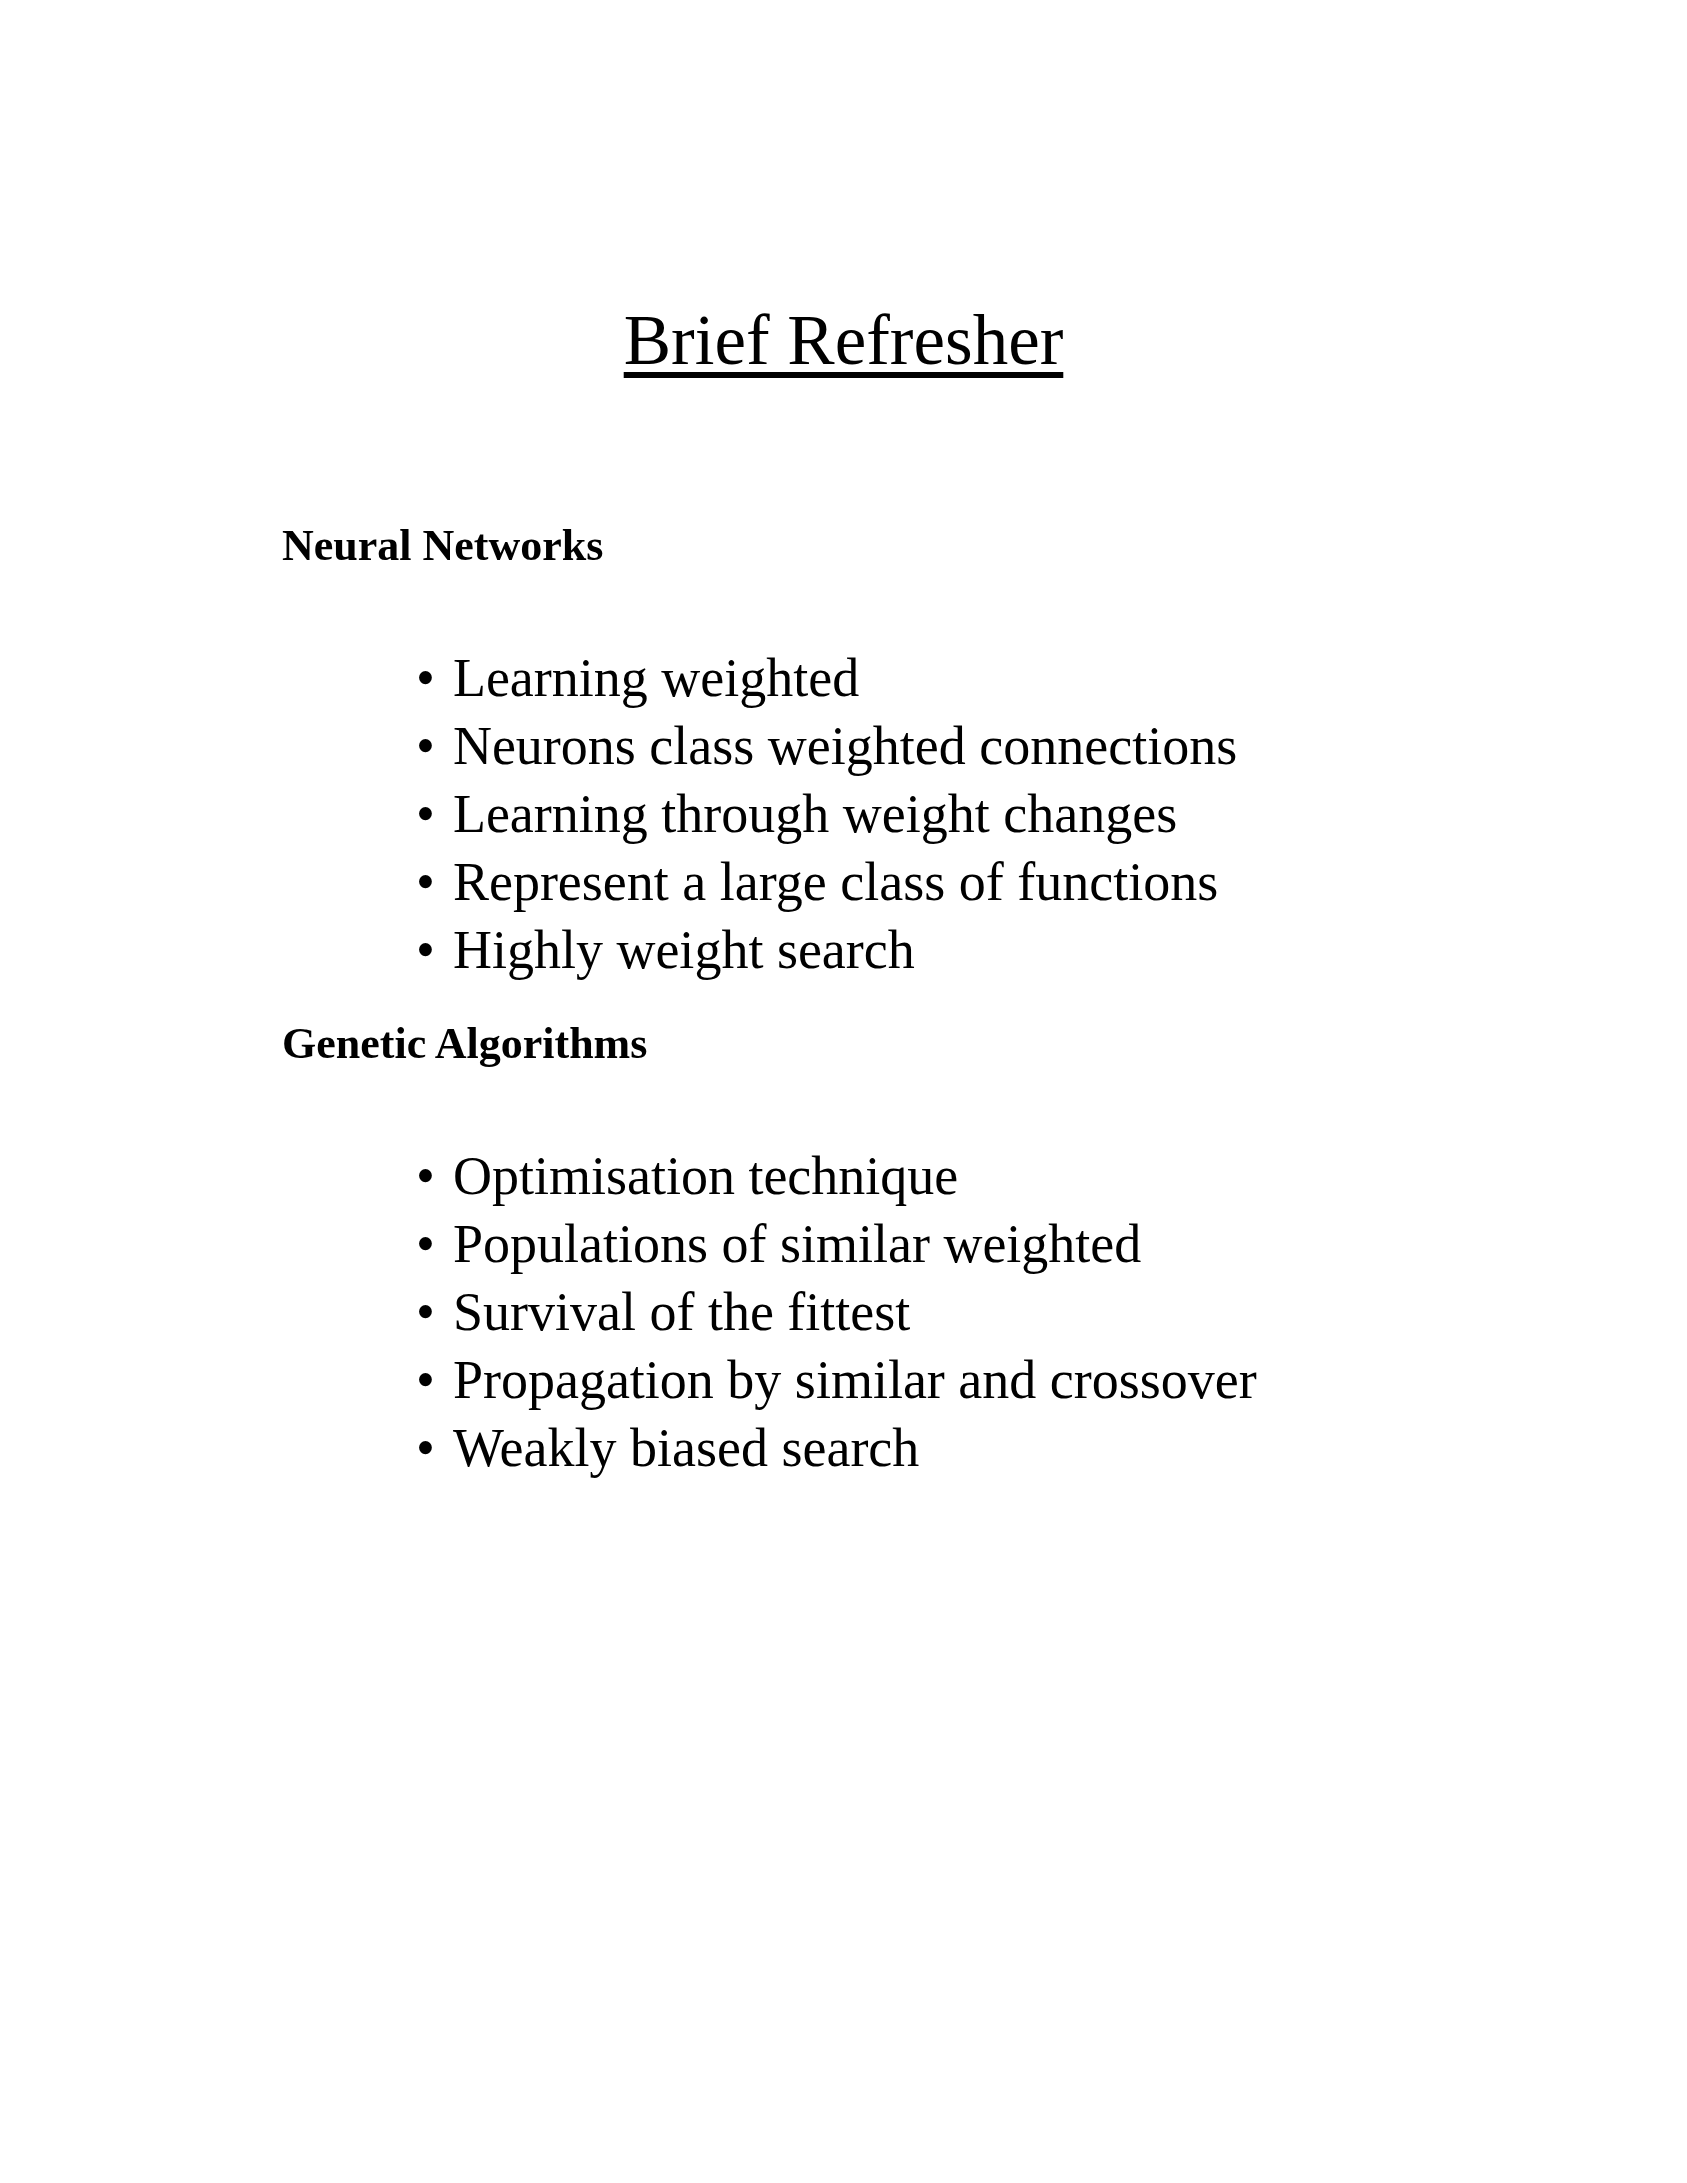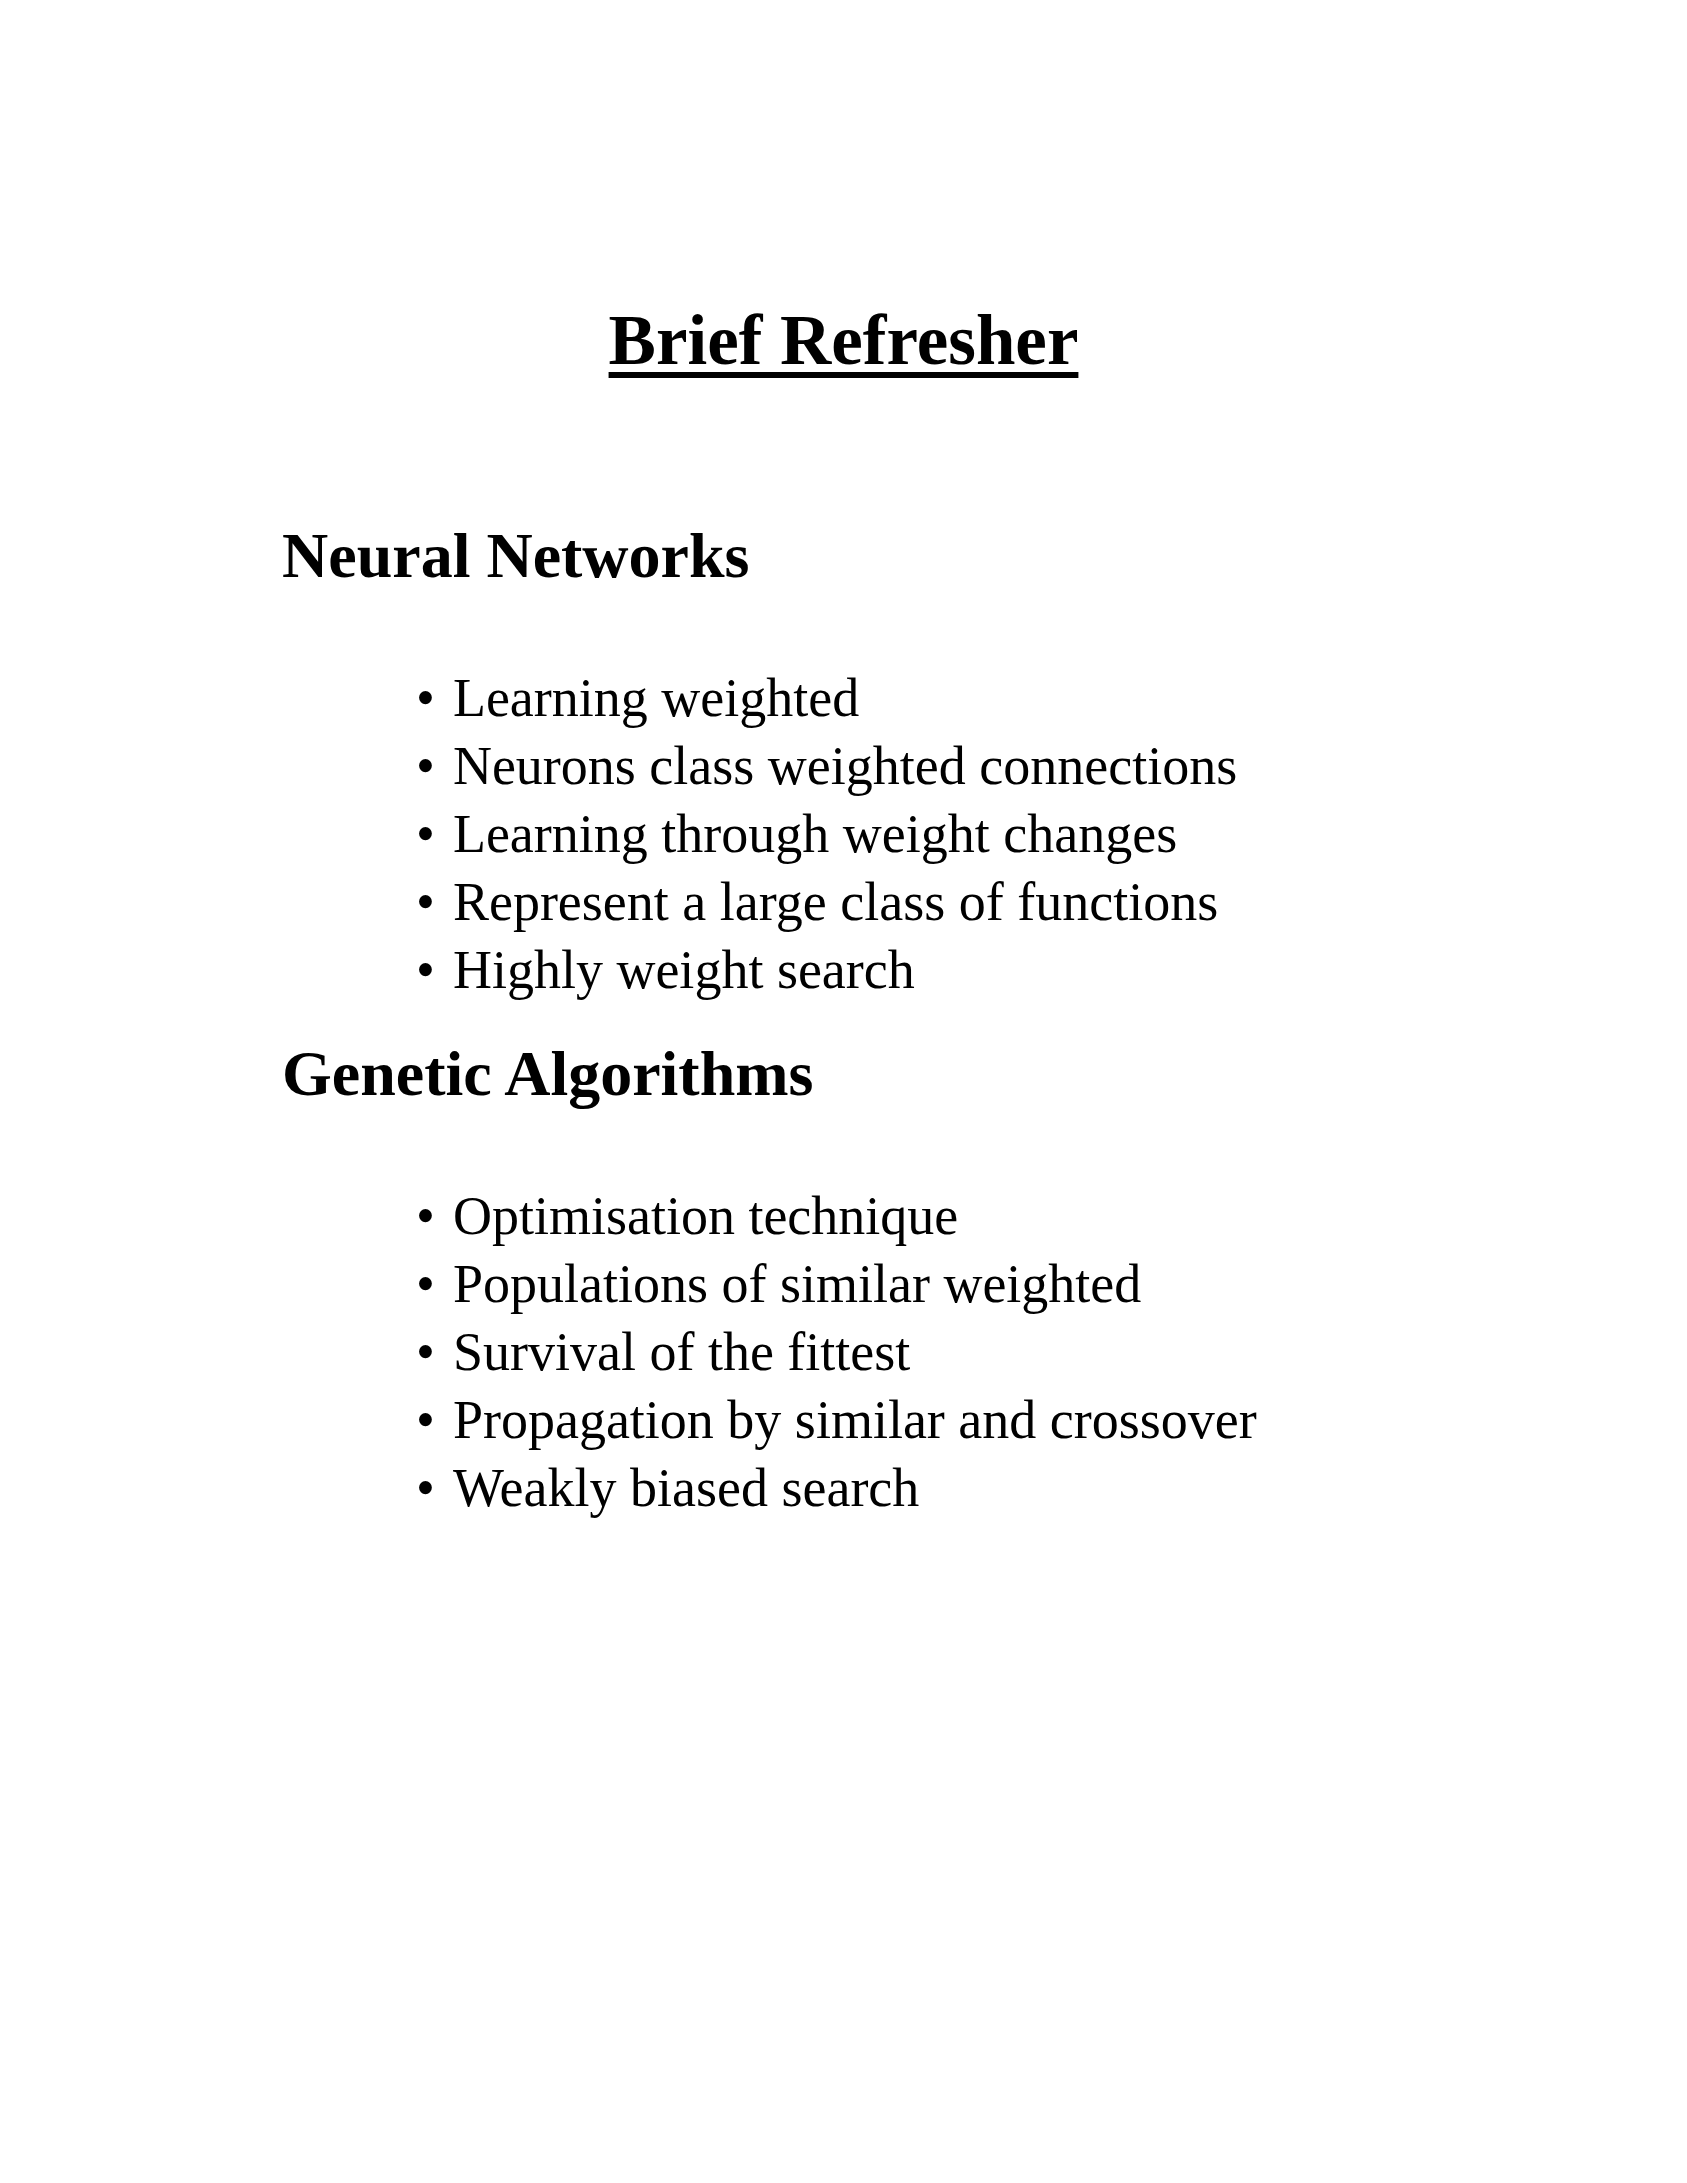--- a/index.html
+++ b/index.html
@@ -16,28 +16,28 @@
     color: #000000;
     font-family: "Liberation Serif", serif;
     overflow: hidden;
   }
   .doc-title {
     margin: 0;
     padding-top: 305px;
     text-align: center;
     font-size: 71px;
     line-height: 1;
-    font-weight: bold;
+    font-weight: normal;
     text-decoration: underline;
     text-decoration-thickness: 5.8px;
     text-underline-offset: 8.2px;
   }
   .section-heading {
     margin: 0 0 0 282px;
-    font-size: 64px;
+    font-size: 44px;
     line-height: 1;
     font-weight: bold;
   }
   .section-heading.first {
     margin-top: 148px;
   }
   .section-heading.second {
     margin-top: 38px;
   }
   ul.bullet-list {

